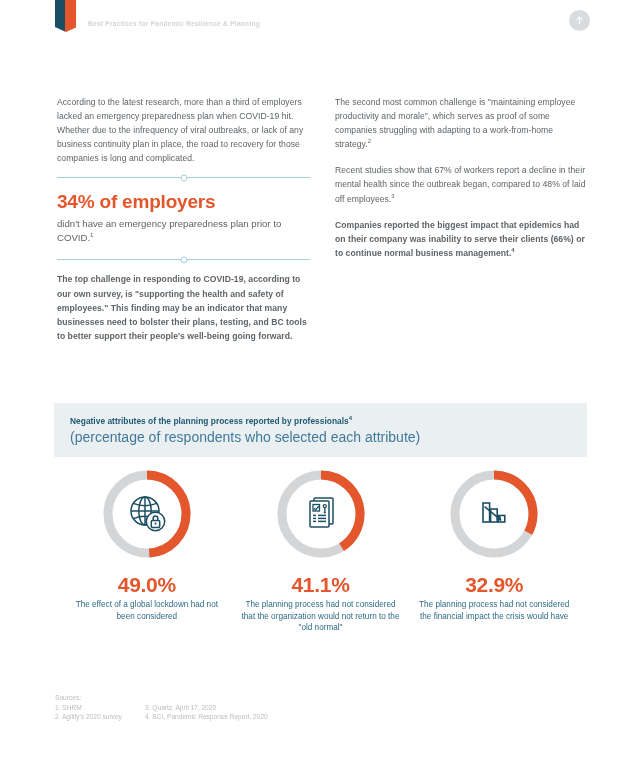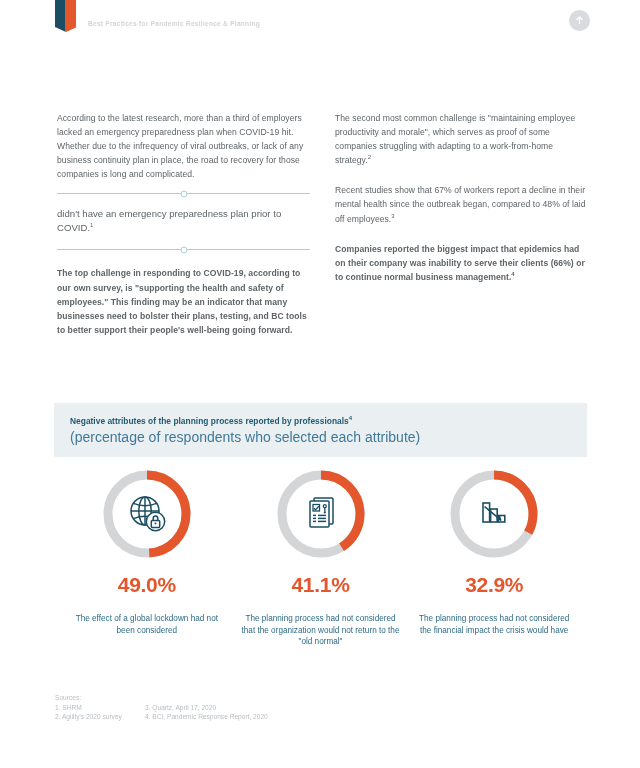--- a/index.html
+++ b/index.html
@@ -40,21 +40,21 @@
     font-size:28px; font-weight:bold; letter-spacing:-.4px;
     color:#14607f;
   }
 
   
   .col-left  { position:absolute; left:57px; top:95px; width:253px; }
   .col-right { position:absolute; left:335px; top:95px; width:253px; }
 
   p.body {
     font-size:8.6px; line-height:14.1px; color:#5e6468;
-    margin-bottom:12px; letter-spacing:.04px;margin-top:16px;
+    margin-bottom:12px; letter-spacing:.04px;
   }
   p.body:last-child { margin-bottom:0;font-weight:bold; }
   sup { font-size:6px; vertical-align:super; line-height:0; }
 
   
   .rule {
     position:relative; height:1px; background:#a5cfdd;
     margin:8px 0 13px 0;
   }
   .rule.bottom { margin:14px 0 12px 0; }
@@ -94,21 +94,21 @@
   .donut .glyph {
     position:absolute; left:0; top:0; width:92px; height:92px;
     display:flex; align-items:center; justify-content:center;
   }
   .pct {
     font-size:21px; font-weight:bold; color:#e4562b;
     margin-top:13px; letter-spacing:-.3px;
   }
   .cap {
     font-size:8.2px; line-height:11.6px; color:#2e6b85;
-    text-align:center; margin-top:16px; max-width:160px;
+    text-align:center; margin-top:2px; max-width:160px;
   }
 
   
   .sources { position:absolute; left:55px; top:694px; width:420px; }
   .src-head { font-size:6.6px; color:#b9bdc0; margin-bottom:2px; }
   .src-grid { display:flex; }
   .src-col { font-size:6.6px; line-height:9.2px; color:#b9bdc0; }
   .src-col.c1 { width:90px; }
 </style>
 </head>
@@ -132,20 +132,21 @@
   </div>
 
 
   <div class="col-left">
     <p class="body">According to the latest research, more than a third of employers lacked an emergency preparedness plan when COVID-19 hit. Whether due to the infrequency of viral outbreaks, or lack of any business continuity plan in place, the road to recovery for those companies is long and complicated.</p>
 
     <div class="rule">
       <span class="dot"></span>
     </div>
 
+    <div class="pull-stat">34% of employers</div>
     <div class="pull-sub">
       <span>didn't have an emergency preparedness plan prior to COVID.</span><sup>1</sup>
     </div>
 
     <div class="rule bottom">
       <span class="dot"></span>
     </div>
 
     <p class="body">The top challenge in responding to COVID-19, according to our own survey, is "supporting the health and safety of employees." This finding may be an indicator that many businesses need to bolster their plans, testing, and BC tools to better support their people's well-being going forward.</p>
   </div>

